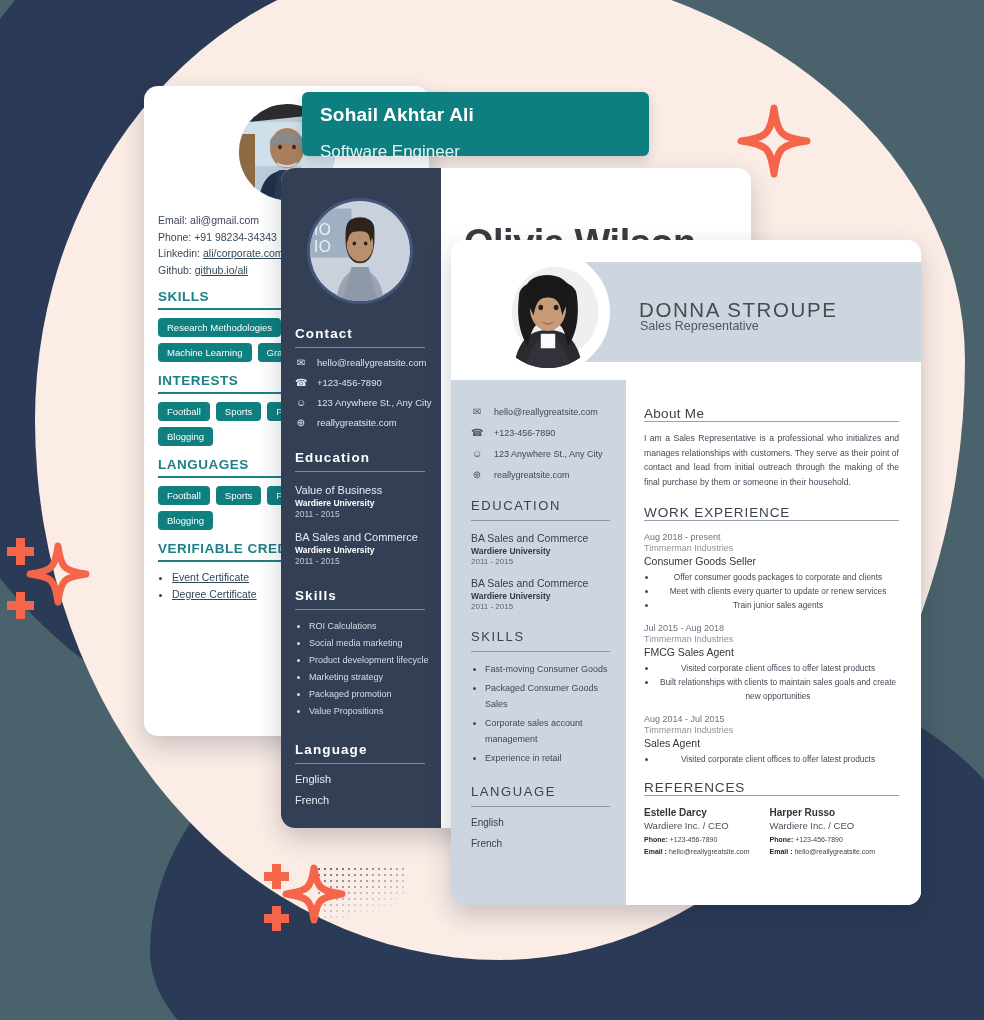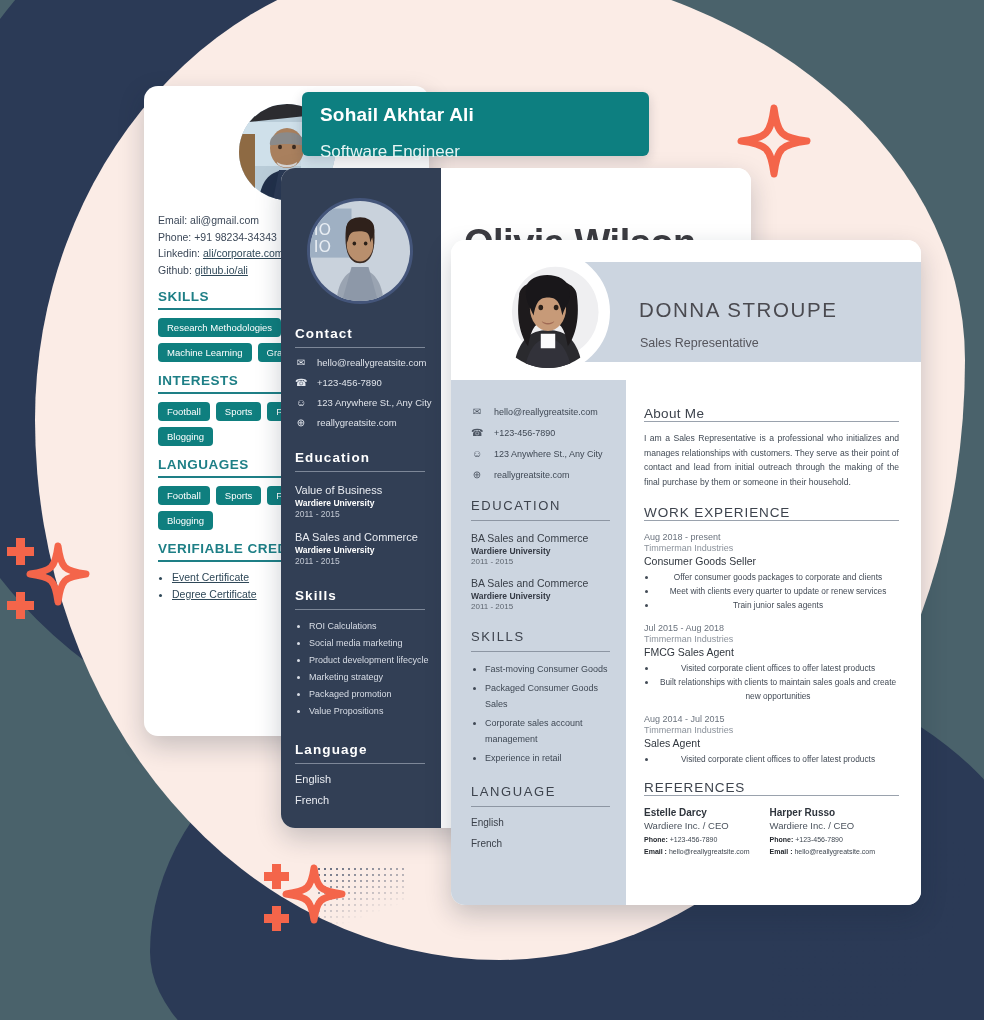--- a/index.html
+++ b/index.html
@@ -118,21 +118,21 @@
     position:absolute; left:60px; top:22px; right:0; height:100px;
     background:#ccd5e0;
   }
   .dn-photo{
     position:absolute; left:35px; top:10px;
     width:124px;height:124px;border-radius:50%;overflow:hidden;
     background:#fff; border:6px solid #fff;
   }
   .dn-name{ position:absolute; left:188px; top:58px; font-size:20.5px;
     letter-spacing:1.6px; color:#4a4a50; white-space:nowrap;}
-  .dn-role{ position:absolute; left:189px; top:96px; font-size:12.5px;
+  .dn-role{ position:absolute; left:189px; top:79px; font-size:12.5px;
     color:#55555c;}
   .dn-body{ position:absolute; top:140px; left:0; right:0; bottom:0; display:flex;}
   .dn-col-l{ width:175px; background:#ccd5e0; padding:26px 16px 0 20px; }
   .dn-col-r{ flex:1; background:#fff; padding:26px 22px 0 18px; }
   .dn-row{ display:flex; align-items:center; gap:11px; margin-bottom:10px;}
   .dn-ic{ width:12px; flex:0 0 12px; font-size:10px; color:#4d5663; text-align:center;}
   .dn-tx{ font-size:9px; color:#3f4854; white-space:nowrap;}
   .dn-h{
     font-size:13px; letter-spacing:1.6px; color:#3d434d; margin:18px 0 0;
     padding-bottom:7px; border-bottom:1px solid #8d96a3;

